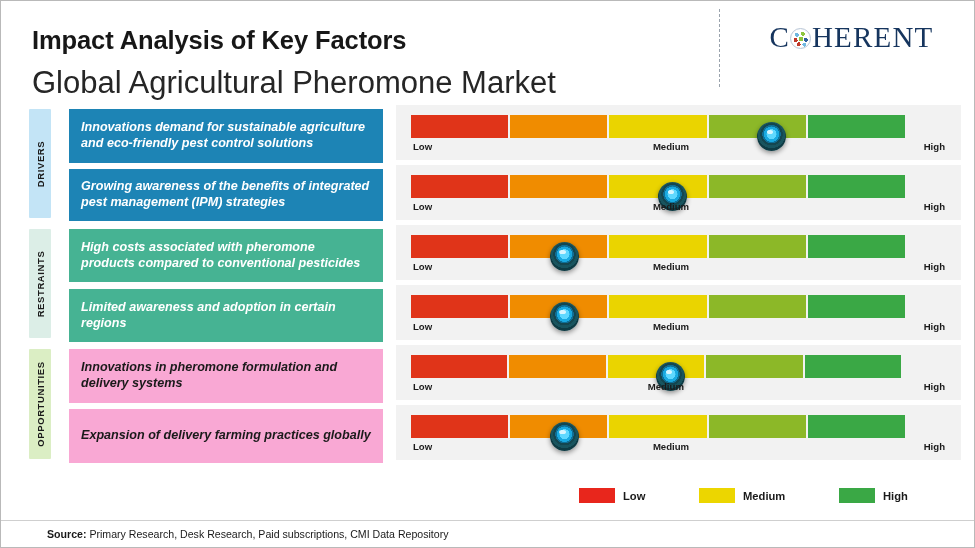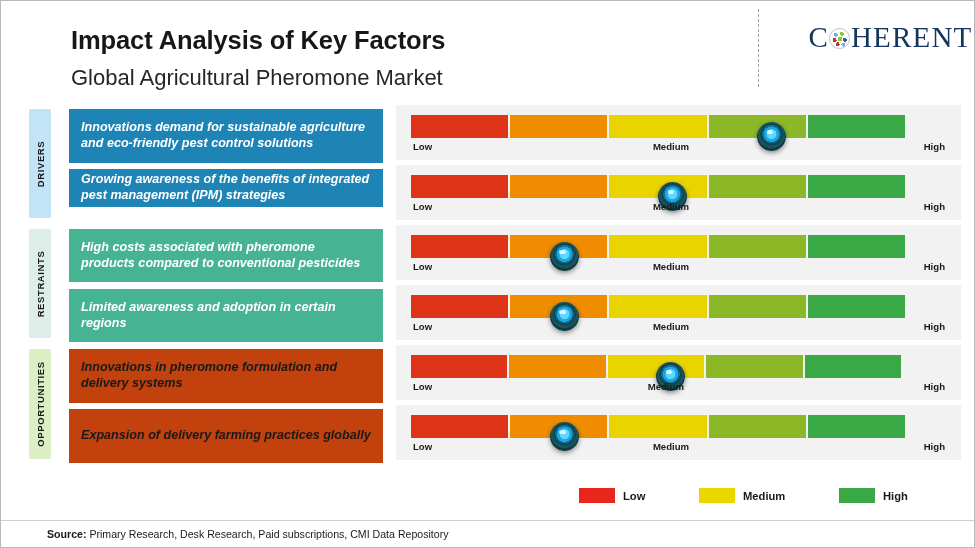--- a/index.html
+++ b/index.html
@@ -17,35 +17,35 @@
     background: #ffffff;
     border: 1px solid #b9b9b9;
     box-sizing: border-box;
     overflow: hidden;
   }
 
   
   .header {
     position: absolute;
     left: 0; top: 0;
-    width: 785px; height: 96px; margin-left: 39px;
+    width: 785px; height: 96px;
   }
   .title-main {
     position: absolute;
     left: 31px; top: 25px;
     font-size: 25.5px;
     font-weight: bold;
     color: #171717;
     letter-spacing: -0.1px;
     white-space: nowrap;
   }
   .title-sub {
     position: absolute;
     left: 31px; top: 64px;
-    font-size: 22px;
+    font-size: 31px;
     font-weight: normal;
     color: #262626;
     white-space: nowrap;
   }
 
   .logo-divider {
     position: absolute;
     left: 718px; top: 8px;
     width: 0; height: 78px;
     border-left: 1px dashed #9aa3ad;
@@ -125,21 +125,21 @@
     padding: 8px 11px 8px 12px;
     font-size: 12.6px;
     font-style: italic;
     font-weight: bold;
     line-height: 1.26;
     display: flex;
     align-items: center;
   }
   .fb-drivers { background: #1d84b5; color: #ffffff; }
   .fb-restraints { background: #46b393; color: #ffffff; }
-  .fb-opportunities { background: #c2410c; color: #1a1a1a; }
+  .fb-opportunities { background: #f9a8d4; color: #1a1a1a; }
 
   
   .gauge-row {
     position: absolute;
     left: 395px;
     width: 565px;
     height: 55px;
     background: #f2f2f2;
   }
   .gauge-bar {
@@ -251,21 +251,21 @@
         <span>RESTRAINTS</span>
       </div>
   </div>
   <div class="cat-strip" style="left:28px; top:348px; height:110px; background:#dbeec4;">
     <div class="cat-strip-inner">
         <span>OPPORTUNITIES</span>
       </div>
   </div>
 
   <div class="factor-box fb-drivers" style="top:108px; height:54px;">Innovations demand for sustainable agriculture and eco-friendly pest control solutions</div>
-  <div class="factor-box fb-drivers" style="top:168px; height:38px;">Growing awareness of the benefits of integrated pest management (IPM) strategies</div>
+  <div class="factor-box fb-drivers" style="top:168px; height:52px;">Growing awareness of the benefits of integrated pest management (IPM) strategies</div>
 
   <div class="factor-box fb-restraints" style="top:288px; height:53px;">Limited awareness and adoption in certain regions</div>
   <div class="factor-box fb-restraints" style="top:228px; height:53px;">High costs associated with pheromone products compared to conventional pesticides</div>
 
   <div class="factor-box fb-opportunities" style="top:348px; height:54px;">Innovations in pheromone formulation and delivery systems</div>
   <div class="factor-box fb-opportunities" style="top:408px; height:54px;">Expansion of delivery farming practices globally</div>
 
   <div class="gauge-row" style="top:104px;">
     <div class="gauge-bar">
       <div class="seg seg-1" style="background:#e03419;"></div>

